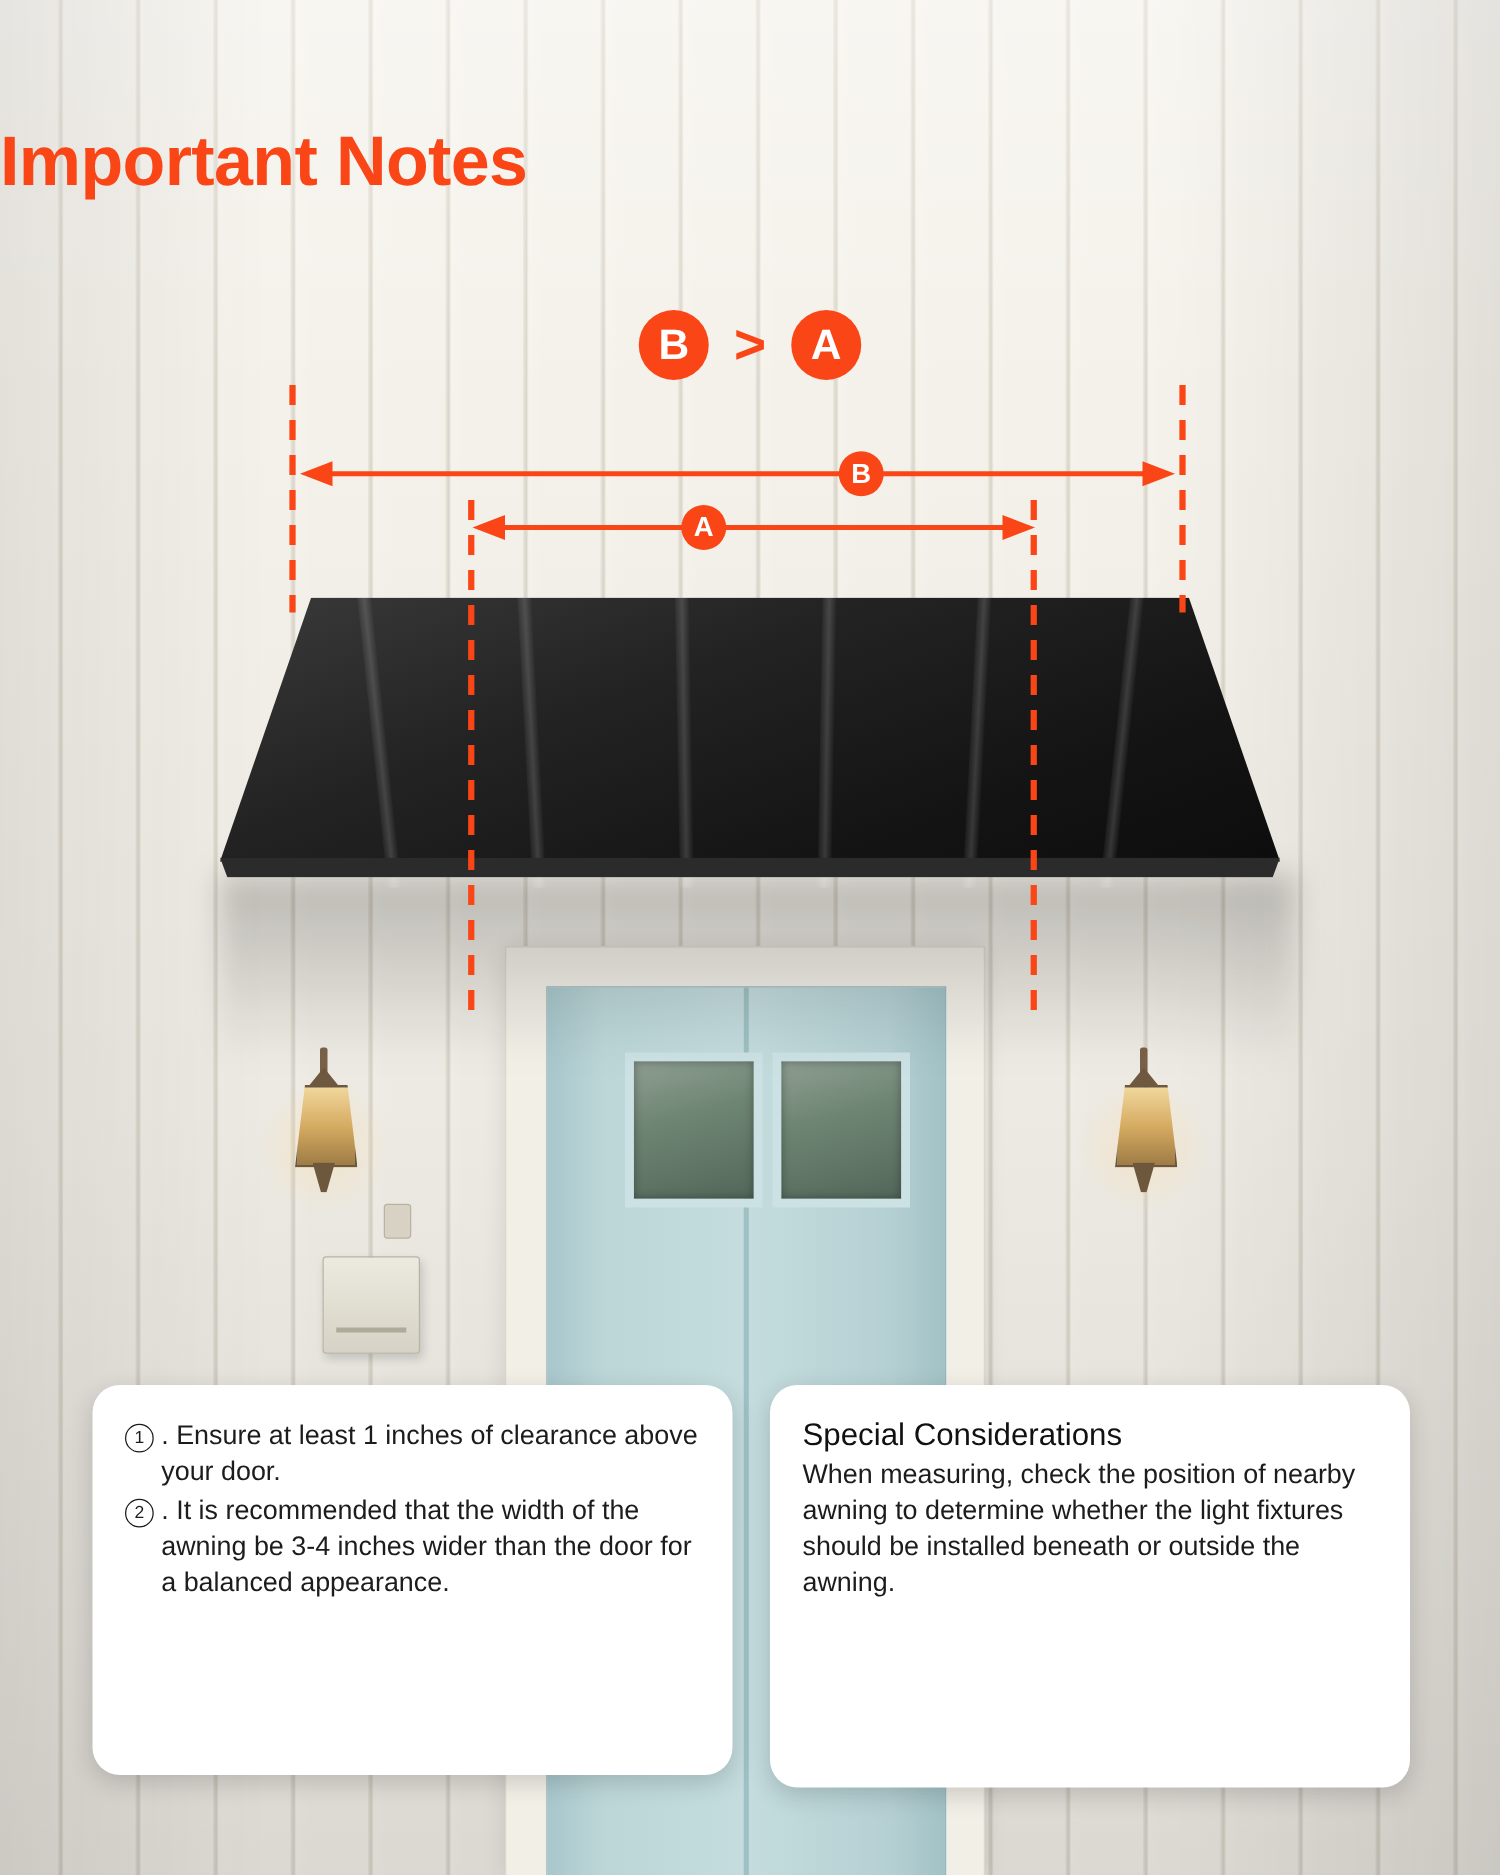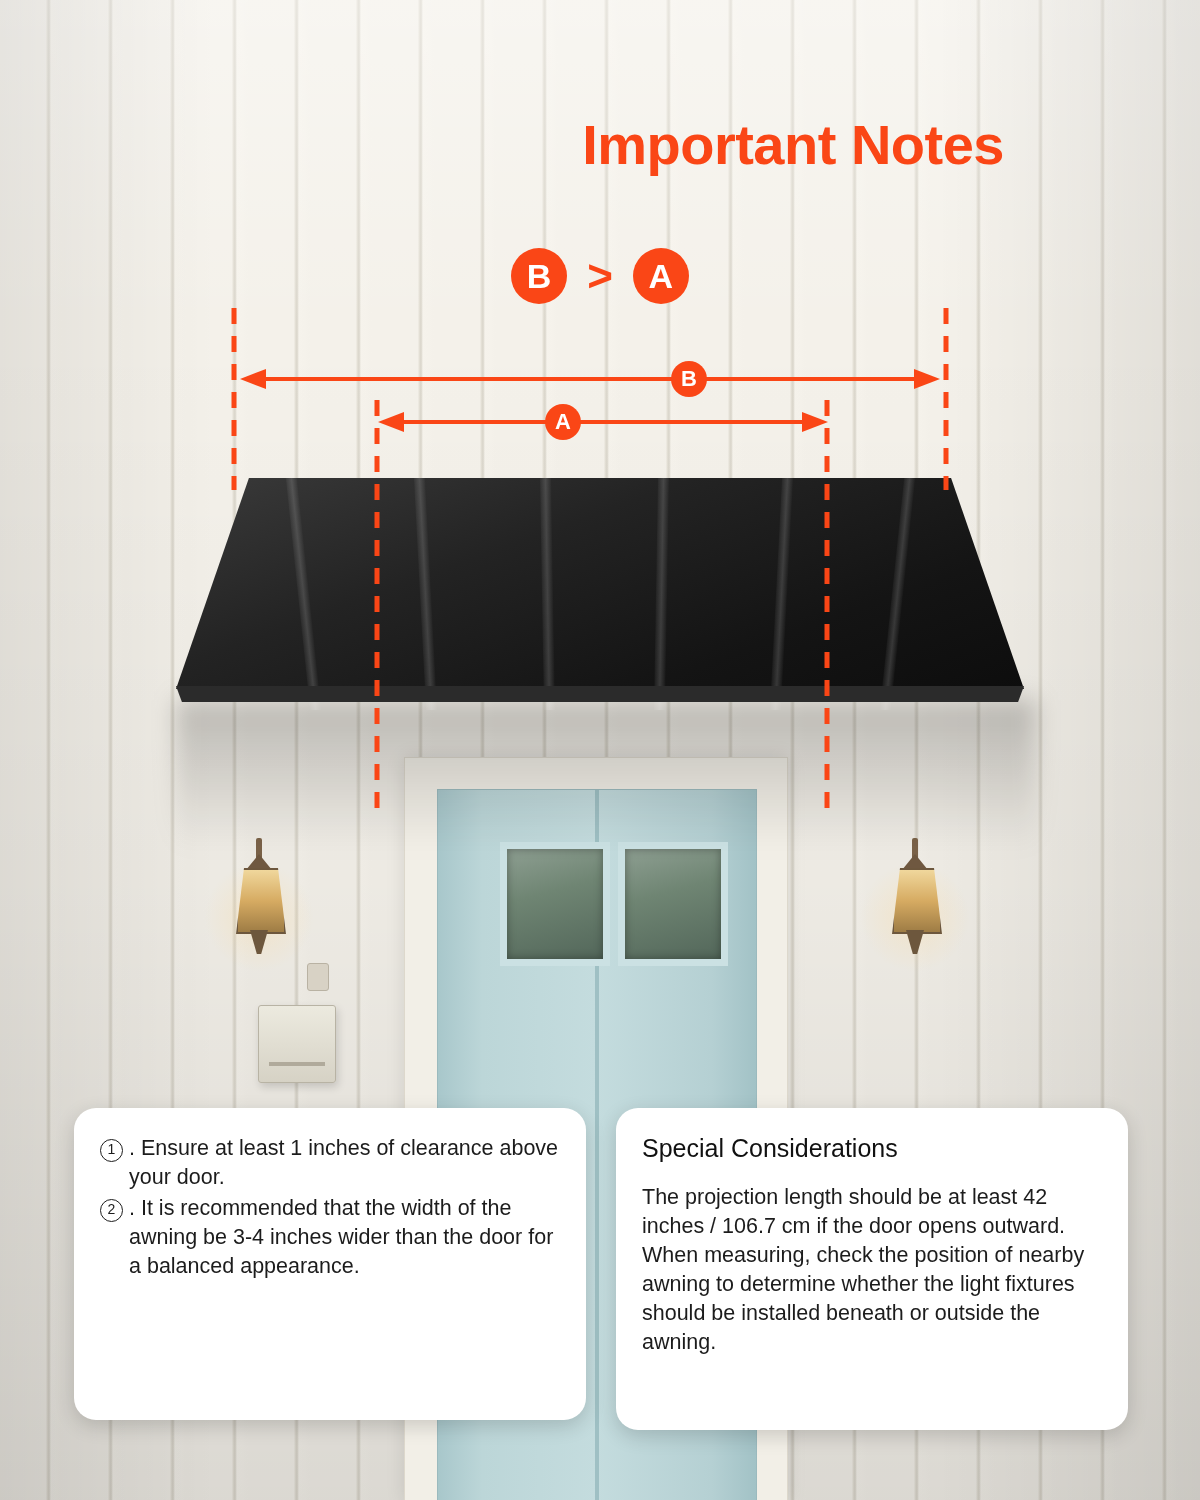--- a/index.html
+++ b/index.html
@@ -226,23 +226,23 @@
 
   
   .anno {
     position: absolute;
     inset: 0;
     pointer-events: none;
   }
   .title {
     position: absolute;
     left: 0;
-    top: 112px;
+    top: 96px;
     width: 1004px;
-    text-align: right;
+    text-align: left;
     color: #fa4616;
     font-size: 56px;
     font-weight: bold;
     letter-spacing: -0.5px;
   }
   .ba-row {
     position: absolute;
     left: 0;
     top: 248px;
     width: 1200px;
@@ -300,21 +300,21 @@
     height: 312px;
   }
   .card.right-card {
     left: 616px;
     top: 1108px;
     width: 512px;
     height: 322px;
   }
   .card-heading {
     font-size: 25px;
-    margin: 0 0 20px 0;
+    margin: 0 0 2px 0;
     font-weight: normal;
     color: #111;
   }
   .card-line {
     font-size: 21.5px;
     line-height: 1.35;
     margin: 0;
   }
   .numbered {
     display: flex;
@@ -417,17 +417,16 @@
       <p class="card-line">. Ensure at least 1 inches of clearance above your door.</p>
     </div>
     <div class="numbered" style="margin-top:2px;">
       <div class="num-circle">2</div>
       <p class="card-line">. It is recommended that the width of the awning be 3-4 inches wider than the door for a balanced appearance.</p>
     </div>
   </div>
 
   <div class="card right-card">
     <h3 class="card-heading">Special Considerations</h3>
-    <p class="card-line">The projection length should be at least 42 inches / 106.7 cm if the door opens outward.</p>
     <p class="card-line" style="margin-top:0;">When measuring, check the position of nearby awning to determine whether the light fixtures should be installed beneath or outside the awning.</p>
   </div>
 
 </div>
 
 </body></html>

